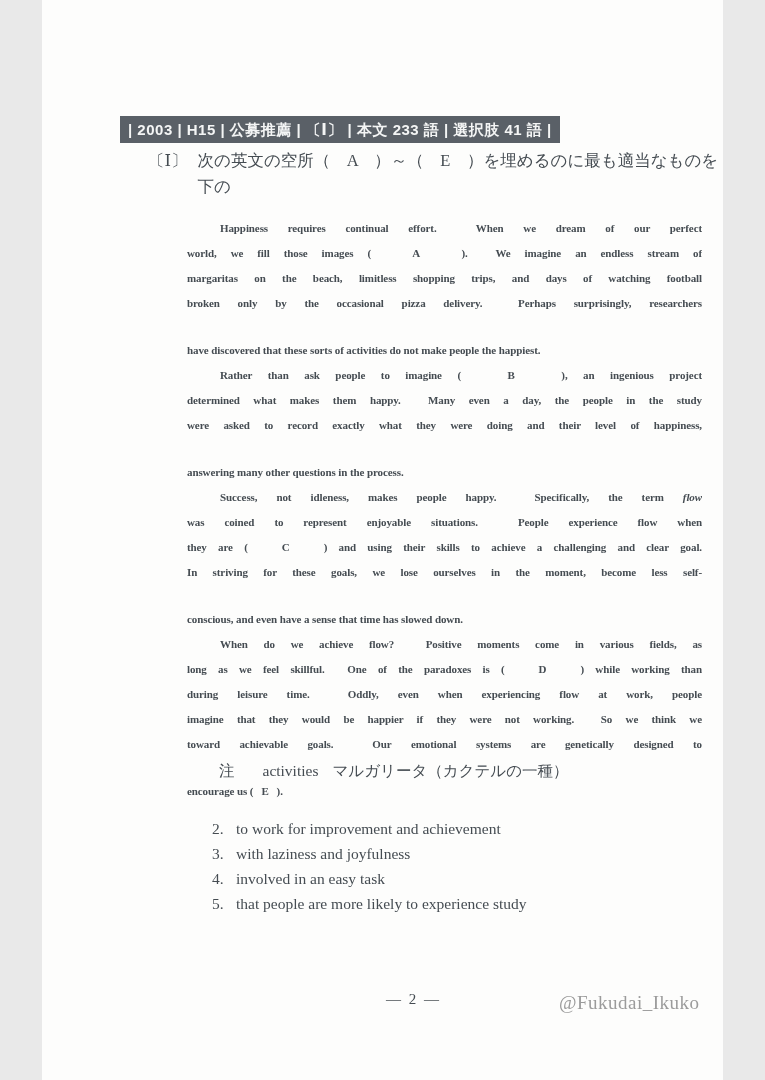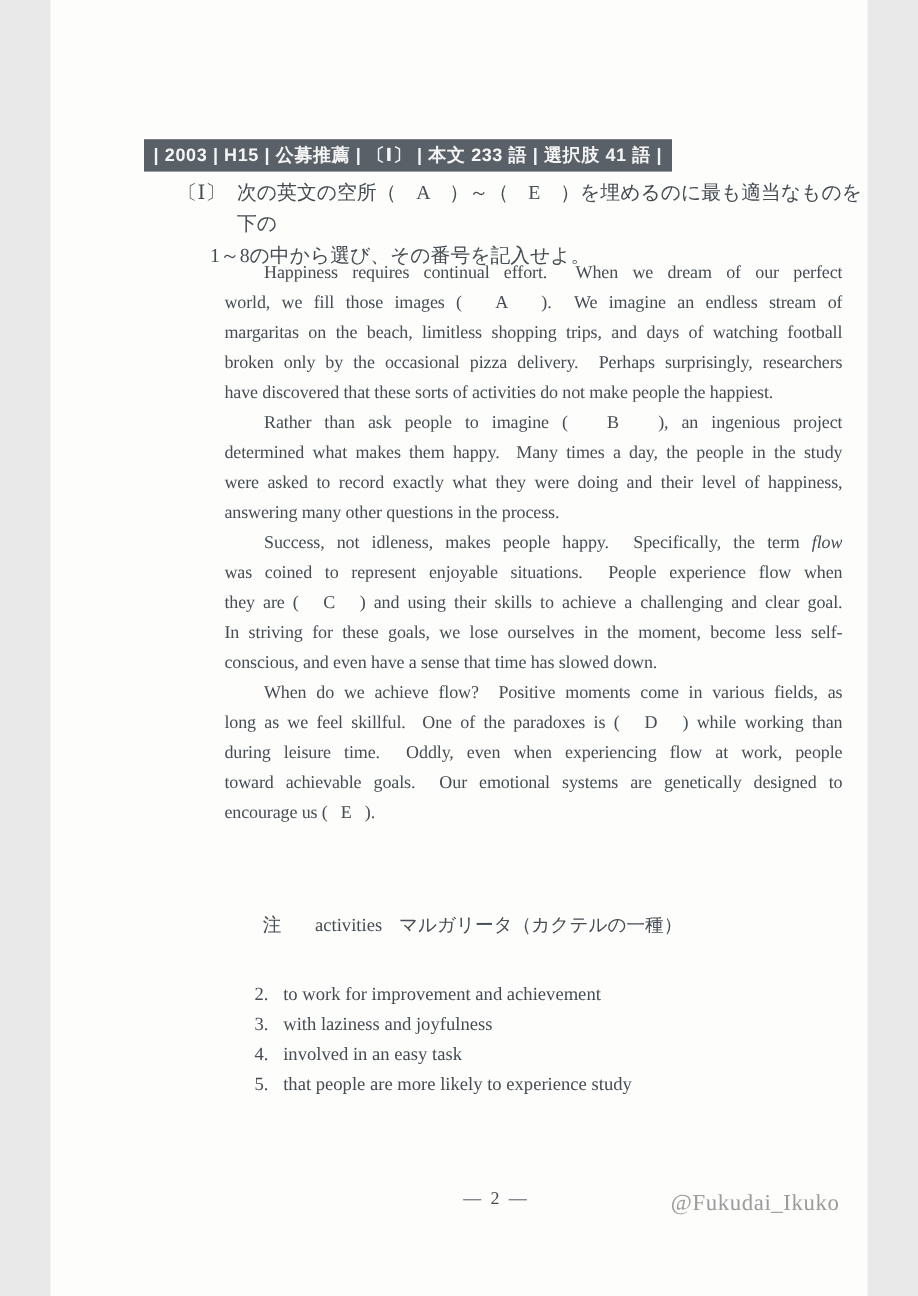--- a/index.html
+++ b/index.html
@@ -20,26 +20,26 @@
     font-family:"Liberation Sans","DejaVu Sans",sans-serif;
     font-weight:bold;font-size:15px;line-height:27px;
     padding:0 8px;letter-spacing:.5px;white-space:nowrap;
   }
   
   .instruction{position:absolute;left:106px;top:148px;width:575px;font-size:16.5px;line-height:26px;}
   .inst-row{display:flex;}
   .inst-label{flex:0 0 auto;margin-right:10px;}
   .inst-line2{margin-left:27px;}
   
-  .passage{position:absolute;left:145px;top:216px;width:515px;font-size:15px;line-height:25px;letter-spacing:-.1px;}
+  .passage{position:absolute;left:145px;top:216px;width:515px;font-size:11px;line-height:25px;letter-spacing:-.1px;font-weight:bold;}
   .pline{
     height:25px;overflow:hidden;white-space:pre-wrap;
     text-align:justify;text-align-last:justify;-moz-text-align-last:justify;
   }
-  .pline.last{text-align-last:left;-moz-text-align-last:left;}
+  .pline.last{text-align-last:left;margin-top:22px;-moz-text-align-last:left;}
   .pline.first{text-indent:33px;}
   
   .note{position:absolute;left:177px;top:761px;font-size:15.5px;white-space:nowrap;}
   .note-label{margin-right:28px;}
   .note-term{margin-right:14px;}
   
   .options{position:absolute;left:170px;top:816px;font-size:15.5px;}
   .opt{height:25px;line-height:25px;white-space:nowrap;}
   .opt .num{display:inline-block;width:24px;}
   
@@ -51,41 +51,41 @@
 
 <div class="page">
 
   <div class="tagbar">| 2003 | H15 | 公募推薦 | 〔Ⅰ〕 | 本文 233 語 | 選択肢 41 語 |</div>
 
   <div class="instruction">
     <div class="inst-row">
       <span class="inst-label">〔Ⅰ〕</span>
       <span>次の英文の空所（　A　）～（　E　）を埋めるのに最も適当なものを下の</span>
     </div>
-    <div class="inst-line2">1～8の中から選び、その番号を記入せよ。</div>
   </div>
 
   <div class="passage">
       <div class="pline first">Happiness requires continual effort.  When we dream of our perfect</div>
       <div class="pline">world, we fill those images (   A   ).  We imagine an endless stream of</div>
       <div class="pline">margaritas on the beach, limitless shopping trips, and days of watching football</div>
       <div class="pline">broken only by the occasional pizza delivery.  Perhaps surprisingly, researchers</div>
       <div class="pline last">have discovered that these sorts of activities do not make people the happiest.</div>
       <div class="pline first">Rather than ask people to imagine (   B   ), an ingenious project</div>
-      <div class="pline">determined what makes them happy.  Many times a day, the people in the study</div>
+      <div class="pline">determined what makes them happy.  Many even a day, the people in the study</div>
       <div class="pline">were asked to record exactly what they were doing and their level of happiness,</div>
       <div class="pline last">answering many other questions in the process.</div>
       <div class="pline first">Success, not idleness, makes people happy.  Specifically, the term <i>flow</i></div>
       <div class="pline">was coined to represent enjoyable situations.  People experience flow when</div>
       <div class="pline">they are (   C   ) and using their skills to achieve a challenging and clear goal.</div>
       <div class="pline">In striving for these goals, we lose ourselves in the moment, become less self-</div>
       <div class="pline last">conscious, and even have a sense that time has slowed down.</div>
       <div class="pline first">When do we achieve flow?  Positive moments come in various fields, as</div>
       <div class="pline">long as we feel skillful.  One of the paradoxes is (   D   ) while working than</div>
       <div class="pline">during leisure time.  Oddly, even when experiencing flow at work, people</div>
+      <div class="pline">imagine that they would be happier if they were not working.  So we think we</div>
       <div class="pline">toward achievable goals.  Our emotional systems are genetically designed to</div>
       <div class="pline last">encourage us (   E   ).</div>
     </div>
 
   <div class="note">
     <span class="note-label">注</span><span class="note-term">activities</span><span>マルガリータ（カクテルの一種）</span>
   </div>
 
   <div class="options">
       <div class="opt"><span class="num">2.</span><span>to work for improvement and achievement</span></div>

